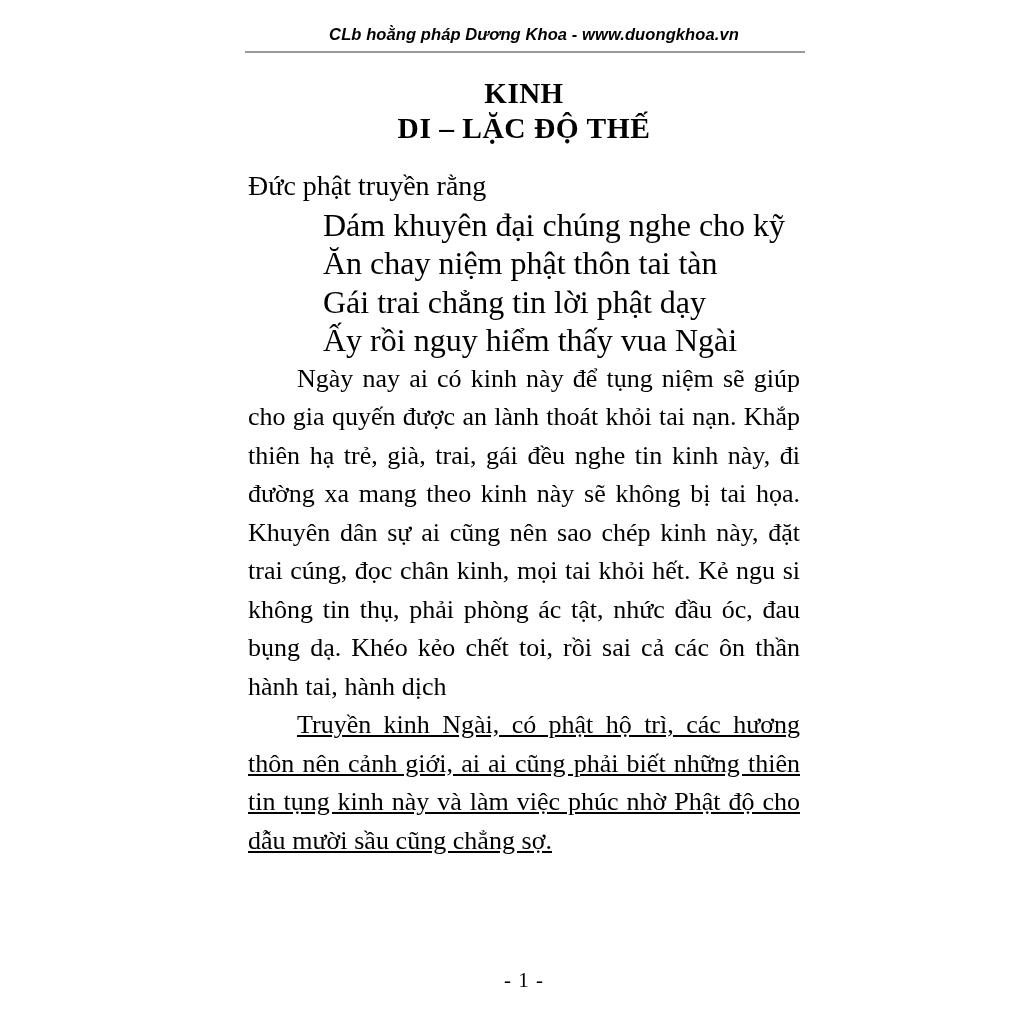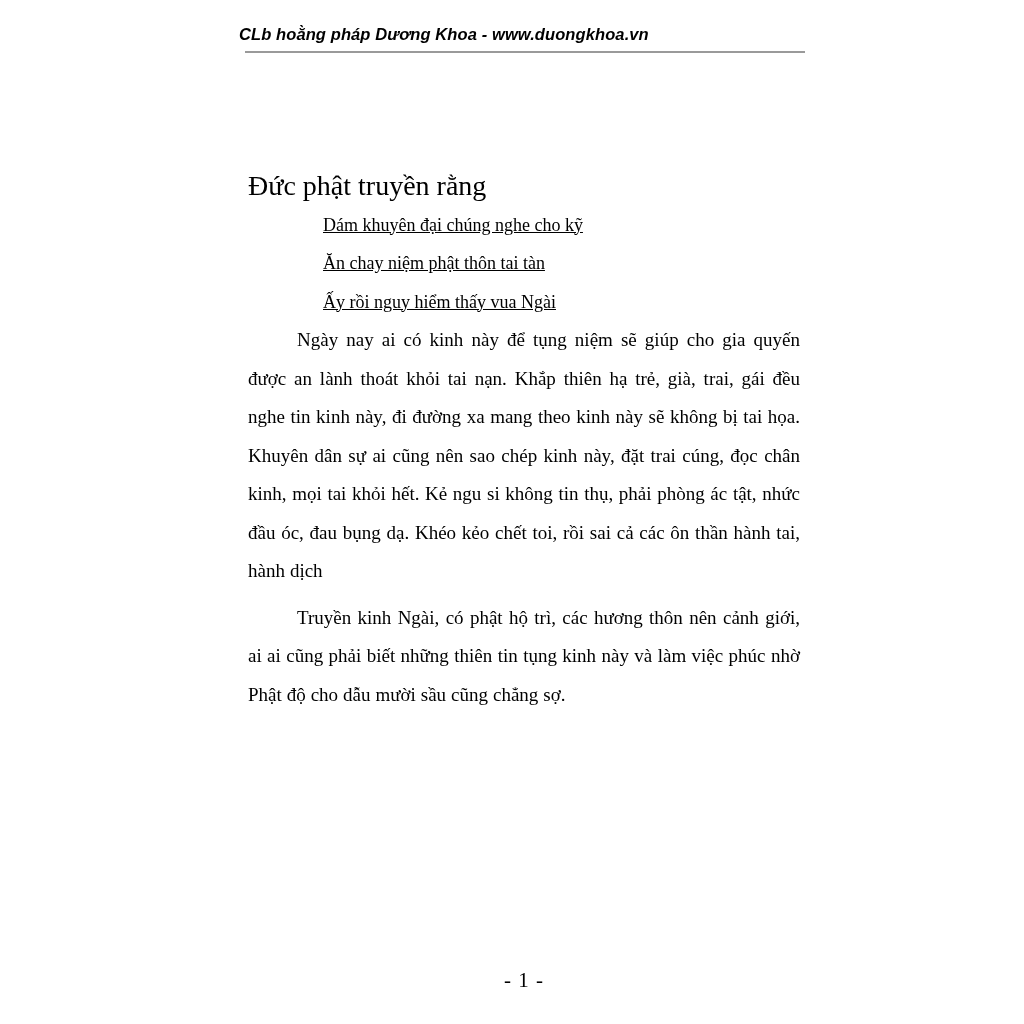--- a/index.html
+++ b/index.html
@@ -18,24 +18,24 @@
   .page {
     position: relative;
     width: 1024px;
     height: 1024px;
     box-sizing: border-box;
   }
 
   
   .header {
     position: absolute;
-    left: 239px;
+    left: 254px;
     top: 25px;
     width: 560px;
-    text-align: left;
+    text-align: center;
   }
   .header-text {
     font-family: "Liberation Sans", "DejaVu Sans", sans-serif;
     font-style: italic;
     font-weight: bold;
     font-size: 16.5px;
     letter-spacing: 0.1px;
     color: #000000;
     white-space: nowrap;
   }
@@ -81,40 +81,40 @@
     text-align: left;
     white-space: nowrap;
   }
 
   .verse {
     margin: 0;
     padding: 0;
     list-style: none;
   }
   .verse-line {
-    font-size: 18px;
+    font-size: 32px;
     line-height: 38.5px;
     padding-left: 75px;
     white-space: nowrap;
-    text-decoration: underline;
   }
 
   .para {
-    font-size: 19px;
+    font-size: 26px;
     line-height: 38.5px;
     text-align: justify;
     text-align-last: left;
     text-indent: 49px;
     margin: 0;
     hyphens: none;
     word-spacing: 0.2px;
   }
 
   .para + .para {
-    margin-top: 8px;
+    margin-top: 0;
+    text-decoration: underline;
   }
 
   
   .footer {
     position: absolute;
     left: 248px;
     top: 968px;
     width: 552px;
     text-align: center;
   }
@@ -126,28 +126,33 @@
 </head>
 <body>
 
 <div class="page">
 
   <div class="header">
     <div class="header-text">CLb hoằng pháp Dương Khoa -  www.duongkhoa.vn</div>
   </div>
   <div class="header-rule"></div>
 
+  <div class="title-block">
+    <div class="title-line">KINH</div>
+    <div class="title-line sub">DI – LẶC ĐỘ THẾ</div>
+  </div>
 
   <div class="body-area">
 
     <div class="lead-line">Đức phật truyền rằng</div>
 
     <div class="verse">
       <div class="verse-line">Dám khuyên đại chúng nghe cho kỹ</div>
       <div class="verse-line">Ăn chay niệm phật thôn tai tàn</div>
+      <div class="verse-line">Gái trai chẳng tin lời phật dạy</div>
       <div class="verse-line">Ấy rồi nguy hiểm thấy vua Ngài</div>
     </div>
 
     <p class="para">Ngày nay ai có kinh này để tụng niệm sẽ giúp cho gia quyến được an lành thoát khỏi tai nạn. Khắp thiên hạ trẻ, già, trai, gái đều nghe tin kinh này, đi đường xa mang theo kinh này sẽ không bị tai họa. Khuyên dân sự ai cũng nên sao chép kinh này, đặt trai cúng, đọc chân kinh, mọi tai khỏi hết. Kẻ ngu si không tin thụ, phải phòng ác tật, nhức đầu óc, đau bụng dạ. Khéo kẻo chết toi, rồi sai cả các ôn thần hành tai, hành dịch</p>
 
     <p class="para">Truyền kinh Ngài, có phật hộ trì, các hương thôn nên cảnh giới, ai ai cũng phải biết những thiên tin tụng kinh này và làm việc phúc nhờ Phật độ cho dẫu mười sầu cũng chẳng sợ.</p>
 
   </div>
 
   <div class="footer">

